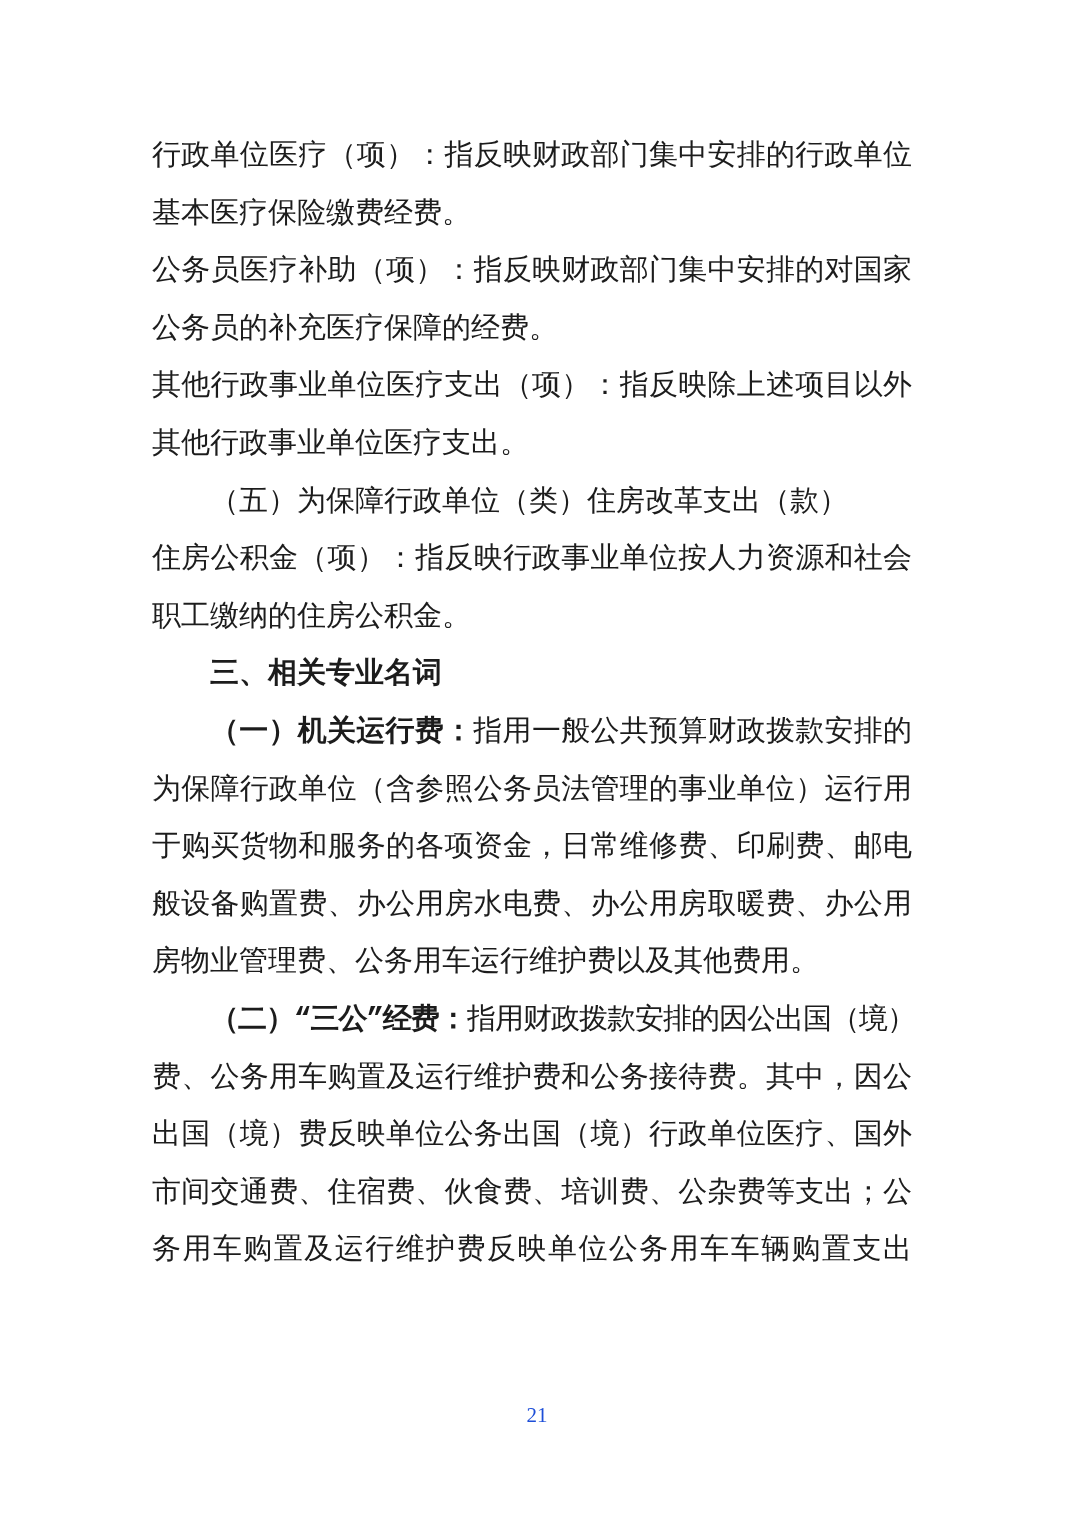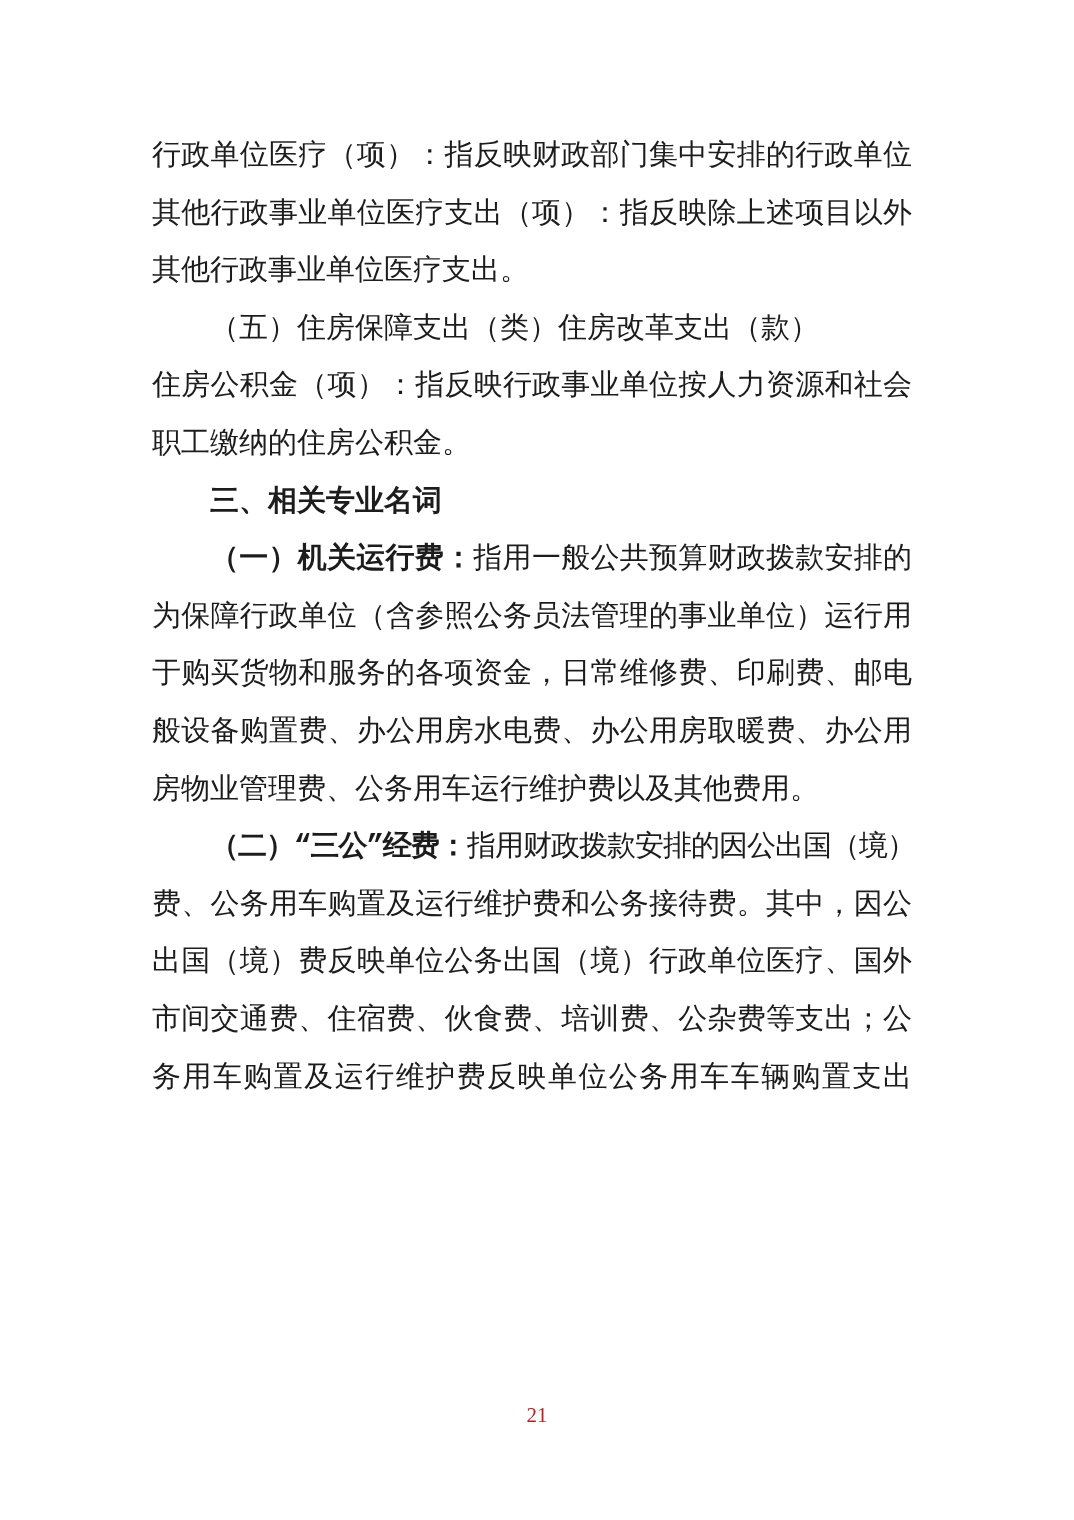--- a/index.html
+++ b/index.html
@@ -52,36 +52,41 @@
     font-family: Liberation Mono, monospace;
   }
   .page-footer {
     position: absolute;
     left: 0;
     right: 0;
     top: 1400px;
     text-align: center;
     font-size: 21px;
     line-height: 30px;
-    color: #b91c1c;
+    color: #1d4ed8;
   }
 </style>
 </head>
 <body>
 
 <main class="doc-body">
     <div class="paragraph">
       <div class="line j"><span class="run">行政单位医疗（项）：指反映财政部门集中安排的行政单位</span></div>
+      <div class="line"><span class="run">基本医疗保险缴费经费。</span></div>
+    </div>
+    <div class="paragraph">
+      <div class="line j"><span class="run">公务员医疗补助（项）：指反映财政部门集中安排的对国家</span></div>
+      <div class="line"><span class="run">公务员的补充医疗保障的经费。</span></div>
     </div>
     <div class="paragraph">
       <div class="line j"><span class="run">其他行政事业单位医疗支出（项）：指反映除上述项目以外</span></div>
       <div class="line"><span class="run">其他行政事业单位医疗支出。</span></div>
     </div>
     <div class="paragraph">
-      <div class="line ind"><span class="run">（五）住房保障支出（类）住房改革支出（款）</span></div>
+      <div class="line ind"><span class="run">（五）为保障行政单位（类）住房改革支出（款）</span></div>
     </div>
     <div class="paragraph">
       <div class="line j"><span class="run">住房公积金（项）：指反映行政事业单位按人力资源和社会</span></div>
       <div class="line"><span class="run">职工缴纳的住房公积金。</span></div>
     </div>
     <div class="paragraph">
       <div class="line ind"><span class="run bold">三、相关专业名词</span></div>
     </div>
     <div class="paragraph">
       <div class="line j ind"><span class="run bold">（一）机关运行费：</span><span class="run">指用一般公共预算财政拨款安排的</span></div>

